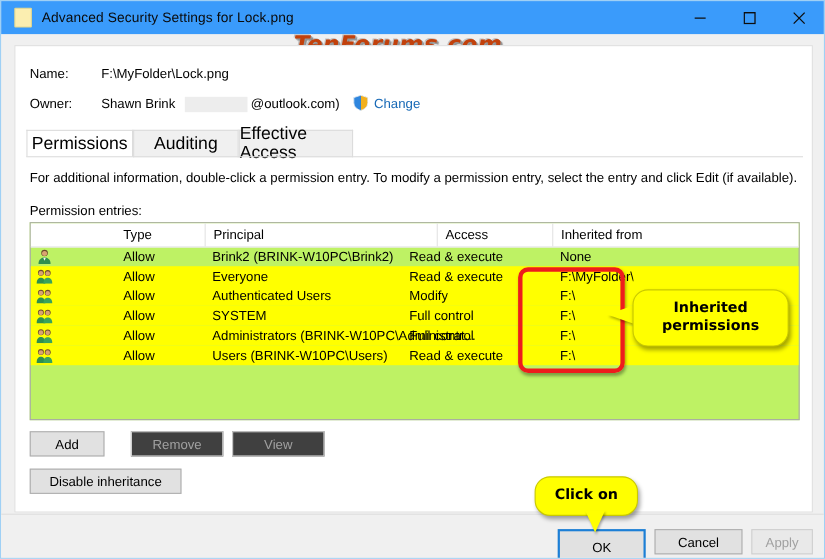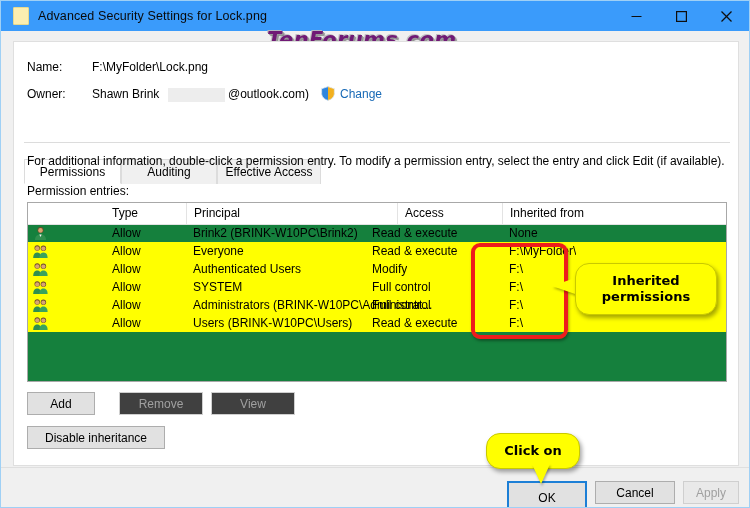--- a/index.html
+++ b/index.html
@@ -36,21 +36,21 @@
   .wc{
     width:45px;height:30px;display:flex;align-items:center;justify-content:center;
     color:#0e0e0e;
   }
   .wc svg{display:block;}
   
   #watermark{
     position:absolute;left:266px;top:27px;
     font-family:"DejaVu Sans",sans-serif;
     font-size:21px;font-weight:bold;font-style:italic;
-    color:#701a75;
+    color:#c2410c;
     letter-spacing:.4px;
     text-shadow:
        1px 1px 0 #9a9a9a,
        2px 2px 1px rgba(110,110,110,.75),
       -1px -1px 0 rgba(190,190,190,.9);
     pointer-events:none;
     white-space:nowrap;
   }
   
   #panel{
@@ -72,39 +72,38 @@
   #change-wrap{position:absolute;left:307px;top:-1px;display:flex;align-items:center;gap:5px;}
   #shield{width:14px;height:15px;flex:none;}
   #change-link{color:#1769b6;font-size:12px;text-decoration:none;cursor:pointer;}
   
   #tabstrip{
     position:absolute;left:10px;top:76px;width:706px;height:25px;
   }
   .tab{
     position:absolute;top:0;height:25px;
     display:flex;align-items:center;justify-content:center;
-    font-size:12px;color:#000;box-sizing:border-box;
+    font-size:16px;color:#000;box-sizing:border-box;
     background:#f0f0f0;border:1px solid #dcdcdc;border-bottom:none;
     cursor:default;
-    margin-top:41px;
   }
   .tab.active{background:#ffffff;border:1px solid #dcdcdc;border-bottom:1px solid #fff;}
   #tab-0{left:0;width:97px;}
   #tab-1{left:97px;width:96px;}
   #tab-2{left:193px;width:104px;}
   #tabline{
     position:absolute;left:10px;top:100px;width:706px;height:1px;background:#dcdcdc;
   }
   
   #info-text{position:absolute;left:13px;top:112px;font-size:12px;white-space:nowrap;}
   #entries-label{position:absolute;left:13px;top:142px;font-size:12px;}
   
   #listbox{
     position:absolute;left:13px;top:160px;width:700px;height:180px;
-    border:1px solid #a8a8a8;background:#15803d;box-sizing:border-box;
+    border:1px solid #a8a8a8;background:#bef264;box-sizing:border-box;
   }
   #listhead{
     position:absolute;left:0;top:0;width:100%;height:21px;
     background:#fff;border-bottom:1px solid #e3e3e3;
   }
   .colhead{
     position:absolute;top:0;height:21px;line-height:21px;
     font-size:12px;color:#000;padding-left:7px;box-sizing:border-box;
     border-left:1px solid #e3e3e3;
     white-space:nowrap;cursor:default;

